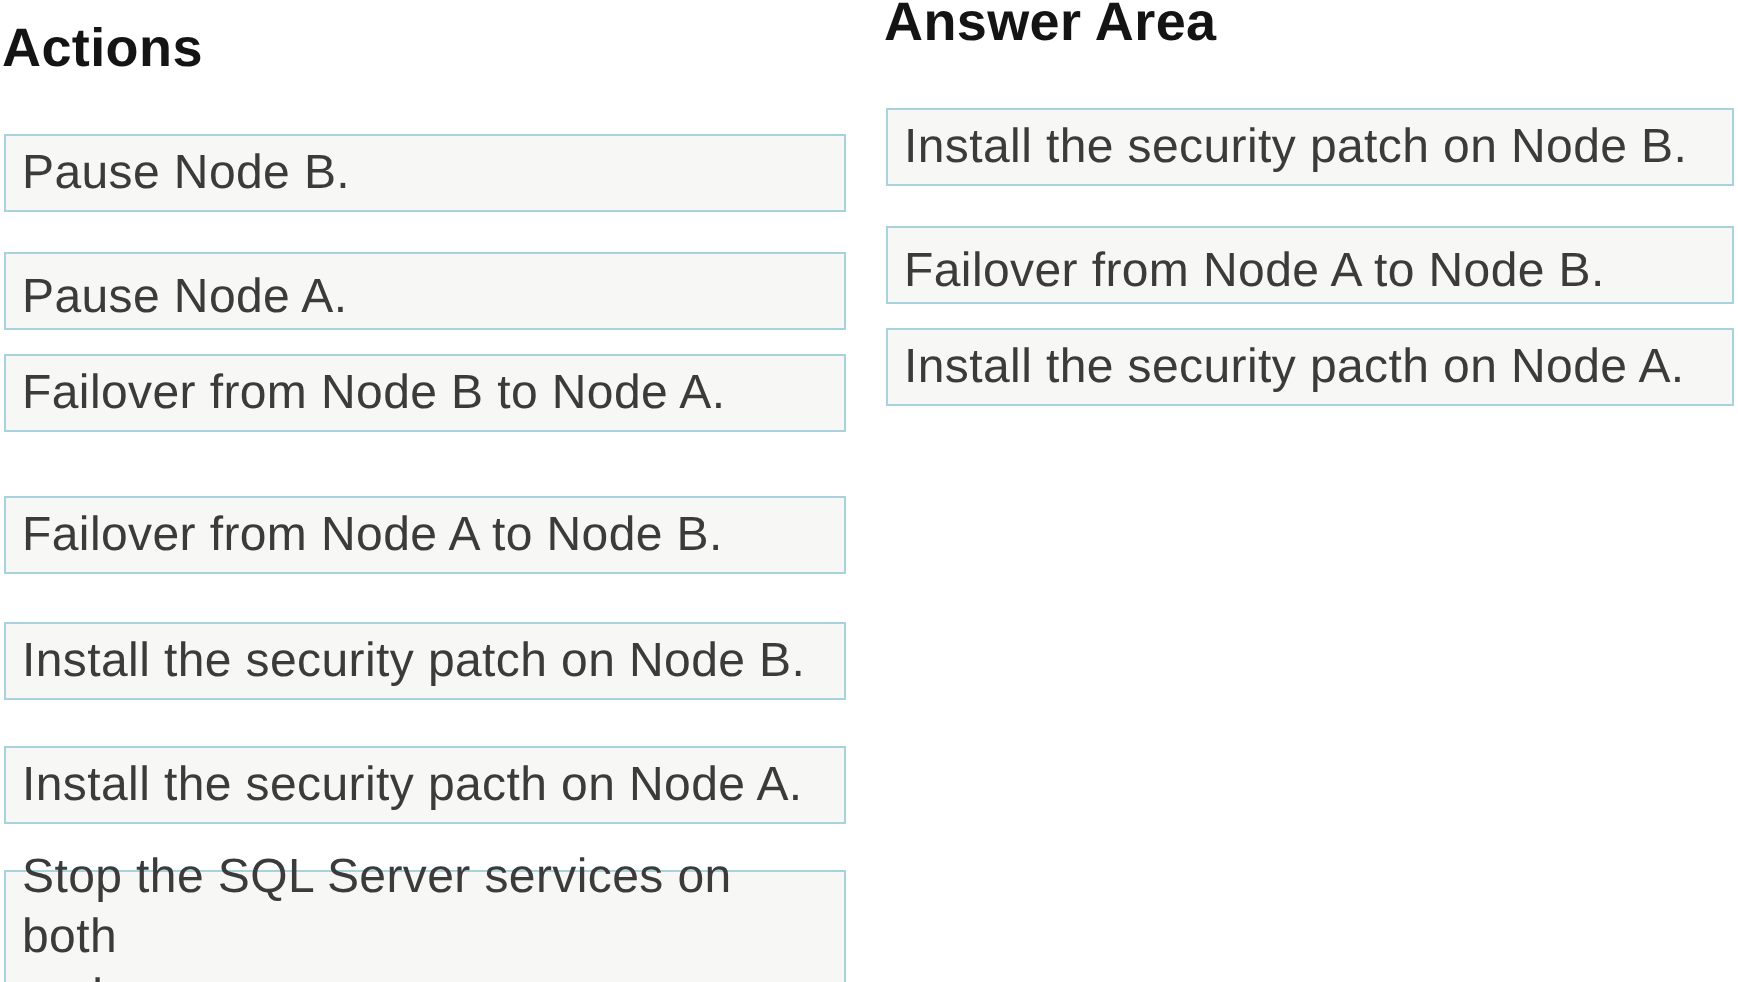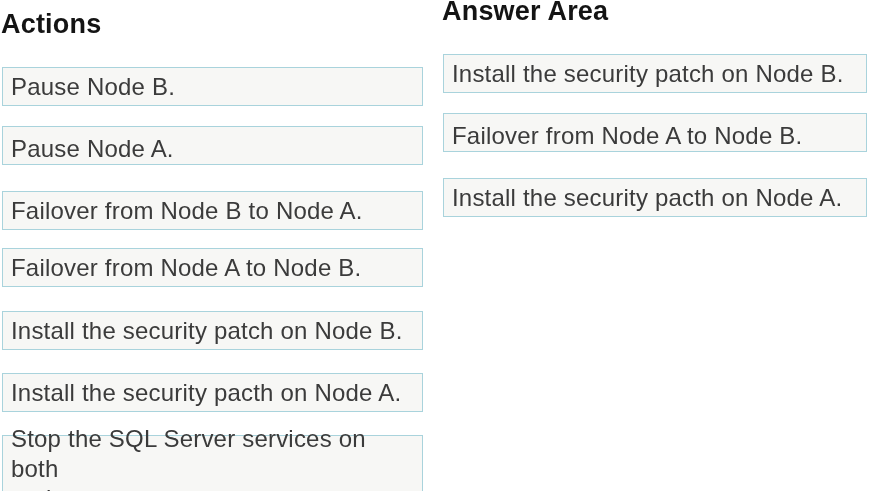--- a/index.html
+++ b/index.html
@@ -47,21 +47,21 @@
   .box.tall { height: 67px; }
   .box-label {
     font-size: 24px;
     line-height: 1.25;
     letter-spacing: 0.2px;
     color: var(--text, #3b3b3b);
     white-space: pre-line;
   }
   .r1 { top: 54px; }
   .r2 { top: 113px; align-items: flex-end; }
-  .r3 { top: 178px; text-align: right; }
+  .r3 { top: 164px; text-align: right; }
   .r4 { top: 235px; }
   .r5 { top: 298px; }
   .r6 { top: 360px; }
   .r7 { top: 422px; }
 </style>
 </head>
 <body style="--page-bg: #ffffff; --box-border: #a9d3dc; --box-fill: #f7f7f5; --text: #3b3b3b; --heading: #141414;">
 
 <div class="col col-left">
   <h1 class="col-title">Actions</h1>

